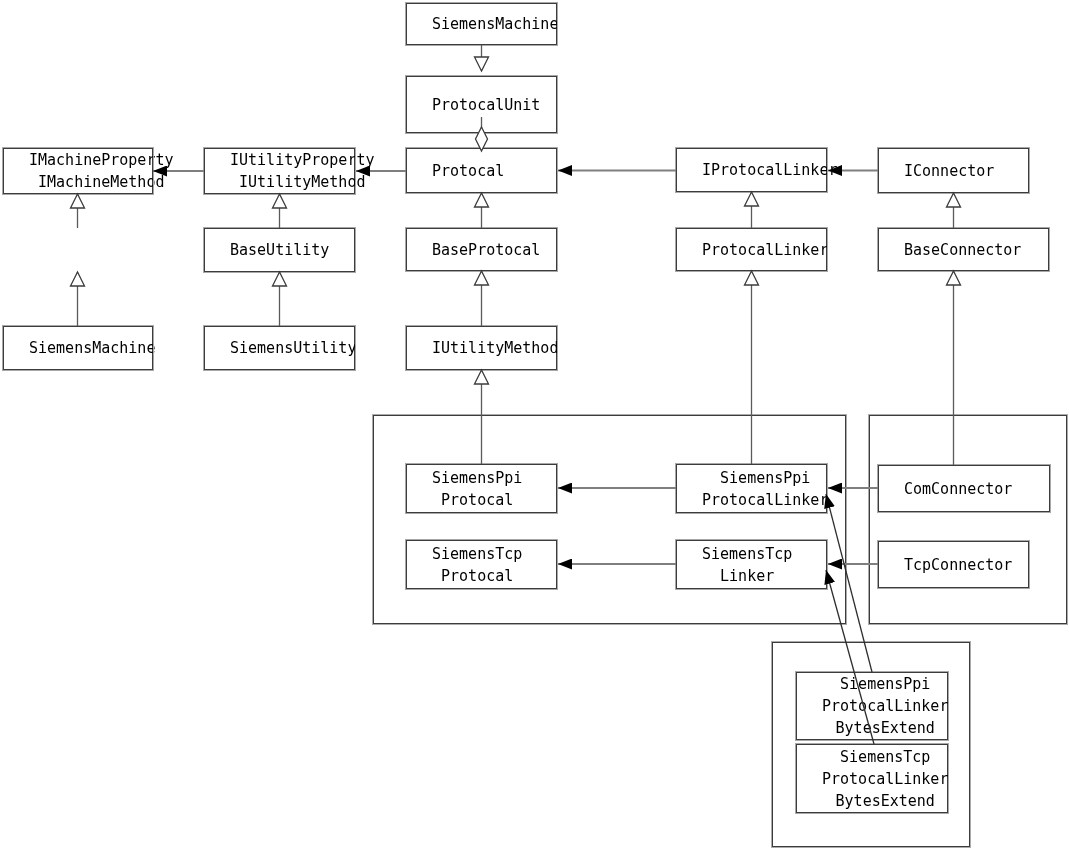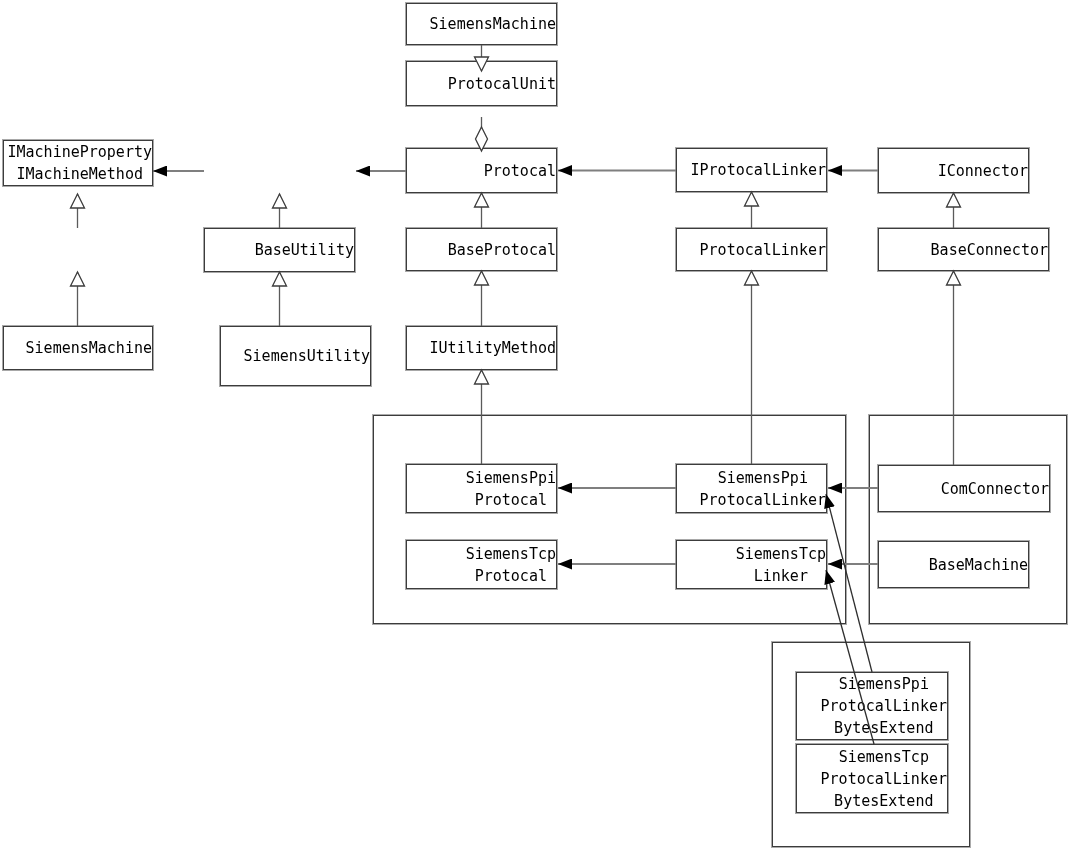--- a/index.html
+++ b/index.html
@@ -4,22 +4,22 @@
 <style>
   html,body{margin:0;padding:0;background:#ffffff;}
   .stage{
     position:relative;width:1069px;height:851px;background:#ffffff;
     font-family:"DejaVu Sans Mono","Liberation Mono",monospace;
     color:#000;overflow:hidden;
   }
   .node{
     position:absolute;background:#ffffff;
     border:1px solid #3c3c3c;outline:1px solid #a8a8a8;
-    display:flex;align-items:center;justify-content:flex-end;
-    text-align:center;font-size:15px;z-index:2;box-sizing:border-box;
+    display:flex;align-items:center;justify-content:flex-start;
+    text-align:center;font-size:15px;z-index:2;box-sizing:border-box;padding-left:25px;
   }
   .lbl{white-space:pre-line;line-height:22px;display:block;}
   .group{
     position:absolute;border:1px solid #3c3c3c;outline:1px solid #ababab;
     background:transparent;z-index:1;box-sizing:border-box;
   }
   svg.wires{position:absolute;left:0;top:0;z-index:3;pointer-events:none;}
   .vline{stroke:#5a5a5a;stroke-width:1.3;fill:none;}
   .hline{stroke:#7f7f7f;stroke-width:2;fill:none;}
   .dline{stroke:#2e2e2e;stroke-width:1.3;fill:none;}
@@ -31,27 +31,31 @@
 
 <div class="stage">
 
   <div class="group" style="left:373px;top:415px;width:473px;height:209px"></div>
   <div class="group" style="left:869px;top:415px;width:198px;height:209px"></div>
   <div class="group" style="left:772px;top:642px;width:198px;height:205px"></div>
 
   <div class="node" style="left:406px;top:3px;width:151px;height:42px">
       <span class="lbl">SiemensMachine</span>
     </div>
-  <div class="node" style="left:406px;top:61px;width:151px;height:45px">
+  <div class="node" style="left:406px;top:76px;width:151px;height:57px">
       <span class="lbl">ProtocalUnit</span>
     </div>
 
-  <div class="node" style="left:3px;top:140px;width:150px;height:46px">
+  <div class="node" style="left:3px;top:148px;width:150px;height:46px">
       <span class="lbl">IMachineProperty
 IMachineMethod</span>
+    </div>
+  <div class="node" style="left:204px;top:148px;width:151px;height:46px">
+      <span class="lbl">IUtilityProperty
+IUtilityMethod</span>
     </div>
   <div class="node" style="left:406px;top:148px;width:151px;height:45px">
       <span class="lbl">Protocal</span>
     </div>
   <div class="node" style="left:676px;top:148px;width:151px;height:44px">
       <span class="lbl">IProtocalLinker</span>
     </div>
   <div class="node" style="left:878px;top:148px;width:151px;height:45px">
       <span class="lbl">IConnector</span>
     </div>
@@ -65,21 +69,21 @@
   <div class="node" style="left:676px;top:228px;width:151px;height:43px">
       <span class="lbl">ProtocalLinker</span>
     </div>
   <div class="node" style="left:878px;top:228px;width:171px;height:43px">
       <span class="lbl">BaseConnector</span>
     </div>
 
   <div class="node" style="left:3px;top:326px;width:150px;height:44px">
       <span class="lbl">SiemensMachine</span>
     </div>
-  <div class="node" style="left:220px;top:326px;width:151px;height:60px">
+  <div class="node" style="left:204px;top:326px;width:151px;height:44px">
       <span class="lbl">SiemensUtility</span>
     </div>
   <div class="node" style="left:406px;top:326px;width:151px;height:44px">
       <span class="lbl">IUtilityMethod</span>
     </div>
 
   <div class="node" style="left:406px;top:464px;width:151px;height:49px">
       <span class="lbl">SiemensPpi
 Protocal</span>
     </div>
@@ -93,21 +97,21 @@
     </div>
   <div class="node" style="left:676px;top:540px;width:151px;height:49px">
       <span class="lbl">SiemensTcp
 Linker</span>
     </div>
 
   <div class="node" style="left:878px;top:465px;width:172px;height:47px">
       <span class="lbl">ComConnector</span>
     </div>
   <div class="node" style="left:878px;top:541px;width:151px;height:47px">
-      <span class="lbl">BaseMachine</span>
+      <span class="lbl">TcpConnector</span>
     </div>
 
   <div class="node" style="left:796px;top:672px;width:152px;height:68px">
       <span class="lbl">SiemensPpi
 ProtocalLinker
 BytesExtend</span>
     </div>
   <div class="node" style="left:796px;top:744px;width:152px;height:69px">
       <span class="lbl">SiemensTcp
 ProtocalLinker

